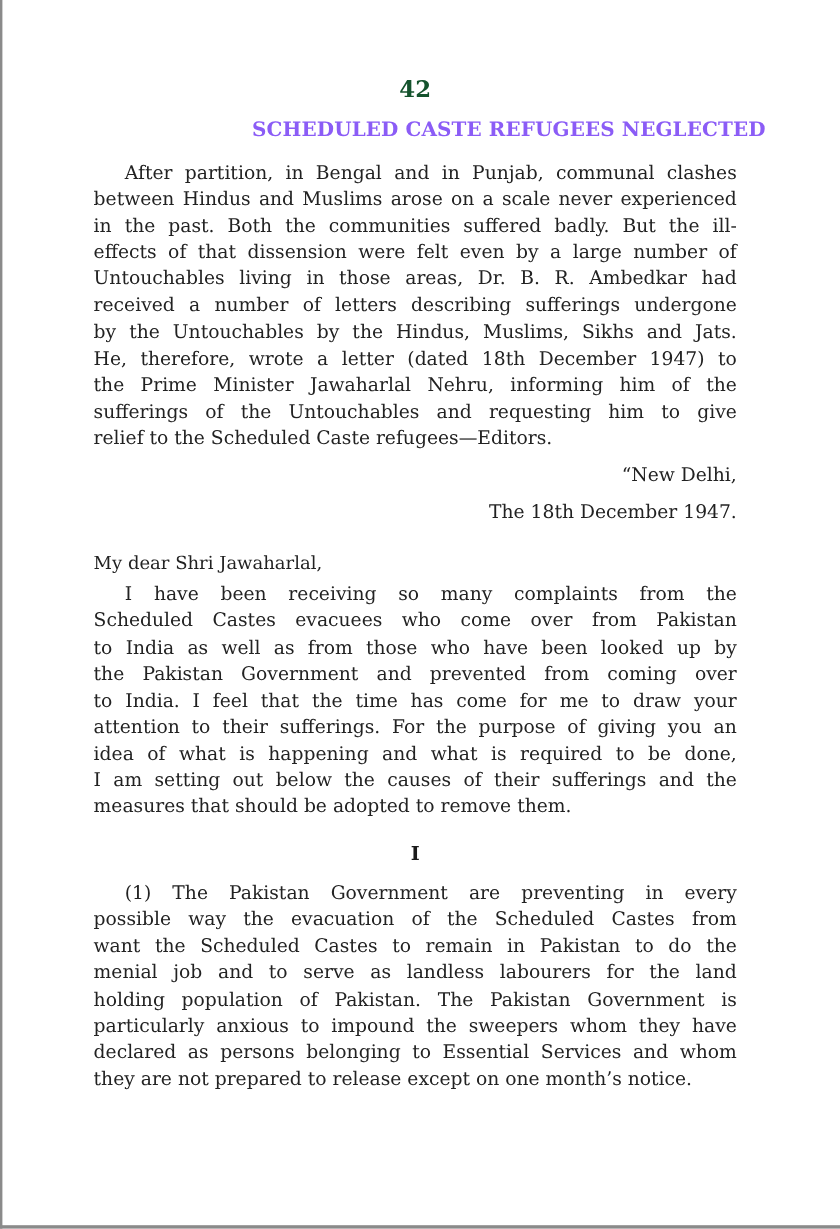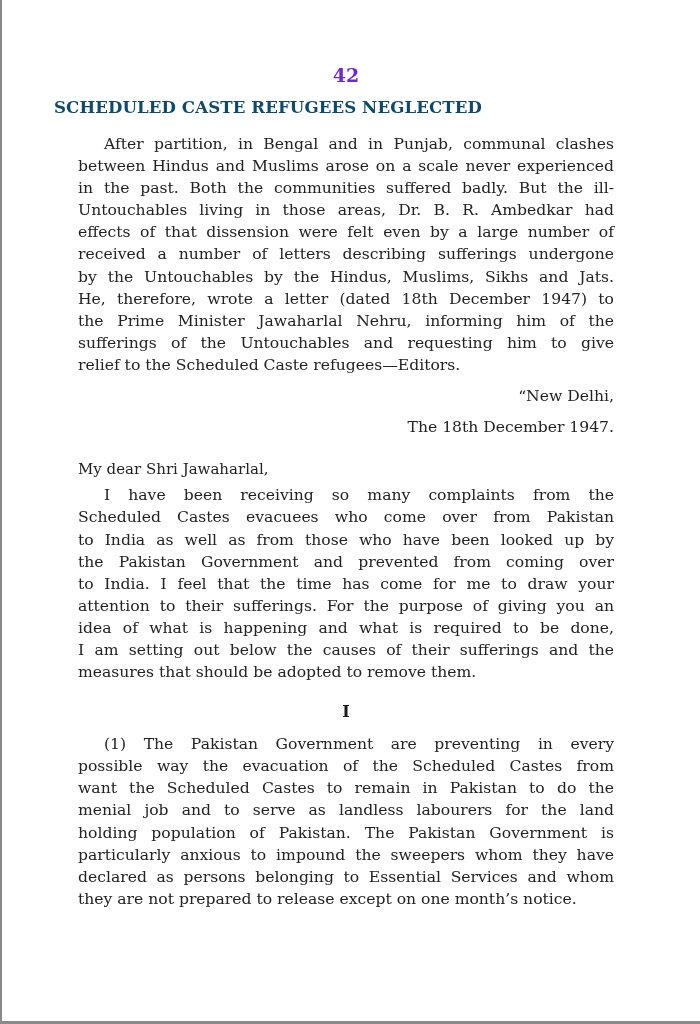--- a/index.html
+++ b/index.html
@@ -31,30 +31,30 @@
     left: 76px;
     top: 62px;
     width: 536px;
   }
   .chapter-number {
     text-align: center;
     font-weight: bold;
     font-size: 19px;
     line-height: 26px;
     margin: 0 0 7px 0;
-    color: #6d28d9;
+    color: #14532d;
   }
   .chapter-title {
-    text-align: left;
+    text-align: right;
     font-weight: bold;
     font-size: 16.6px;
     line-height: 24px;
     letter-spacing: 0.1px;
     margin: 0 0 14px 0;
-    color: #0c4a6e;
+    color: #8b5cf6;
     white-space: nowrap;
     margin-left: -24px;
     margin-right: -24px;
   }
   p {
     margin: 0;
     font-size: 15.6px;
     line-height: 22.1px;
     text-align: justify;
     text-align-last: left;
@@ -107,22 +107,22 @@
 <div class="page">
   <div class="content">
 
     <div class="chapter-number">42</div>
     <div class="chapter-title">SCHEDULED CASTE REFUGEES NEGLECTED</div>
 
     <p>
       <span class="line indent-first">After partition, in Bengal and in Punjab, communal clashes</span>
       <span class="line">between Hindus and Muslims arose on a scale never experienced</span>
       <span class="line">in the past. Both the communities suffered badly. But the ill-</span>
+      <span class="line">effects of that dissension were felt even by a large number of</span>
       <span class="line">Untouchables living in those areas, Dr. B. R. Ambedkar had</span>
-      <span class="line">effects of that dissension were felt even by a large number of</span>
       <span class="line">received a number of letters describing sufferings undergone</span>
       <span class="line">by the Untouchables by the Hindus, Muslims, Sikhs and Jats.</span>
       <span class="line">He, therefore, wrote a letter (dated 18th December 1947) to</span>
       <span class="line">the Prime Minister Jawaharlal Nehru, informing him of the</span>
       <span class="line">sufferings of the Untouchables and requesting him to give</span>
       <span class="line last">relief to the Scheduled Caste refugees—Editors.</span>
     </p>
 
     <div class="right-line place-line">“New Delhi,</div>
     <div class="right-line date-line">The 18th December 1947.</div>

